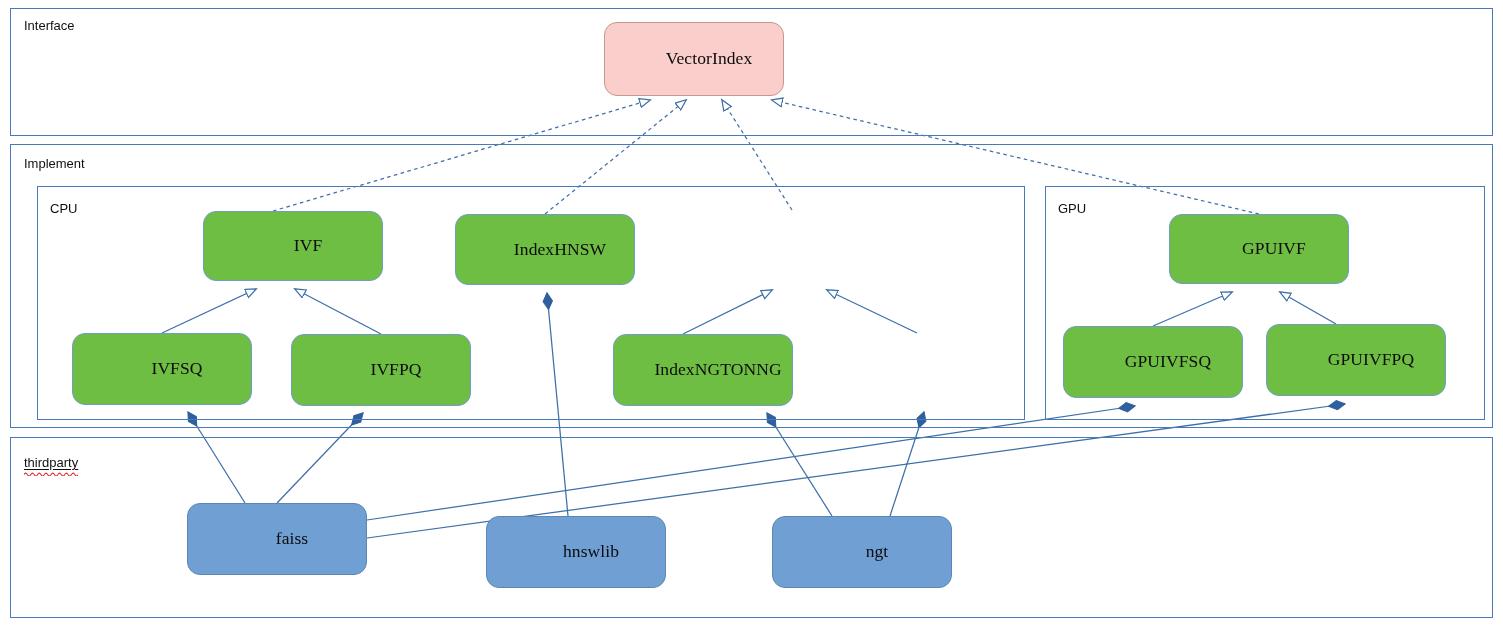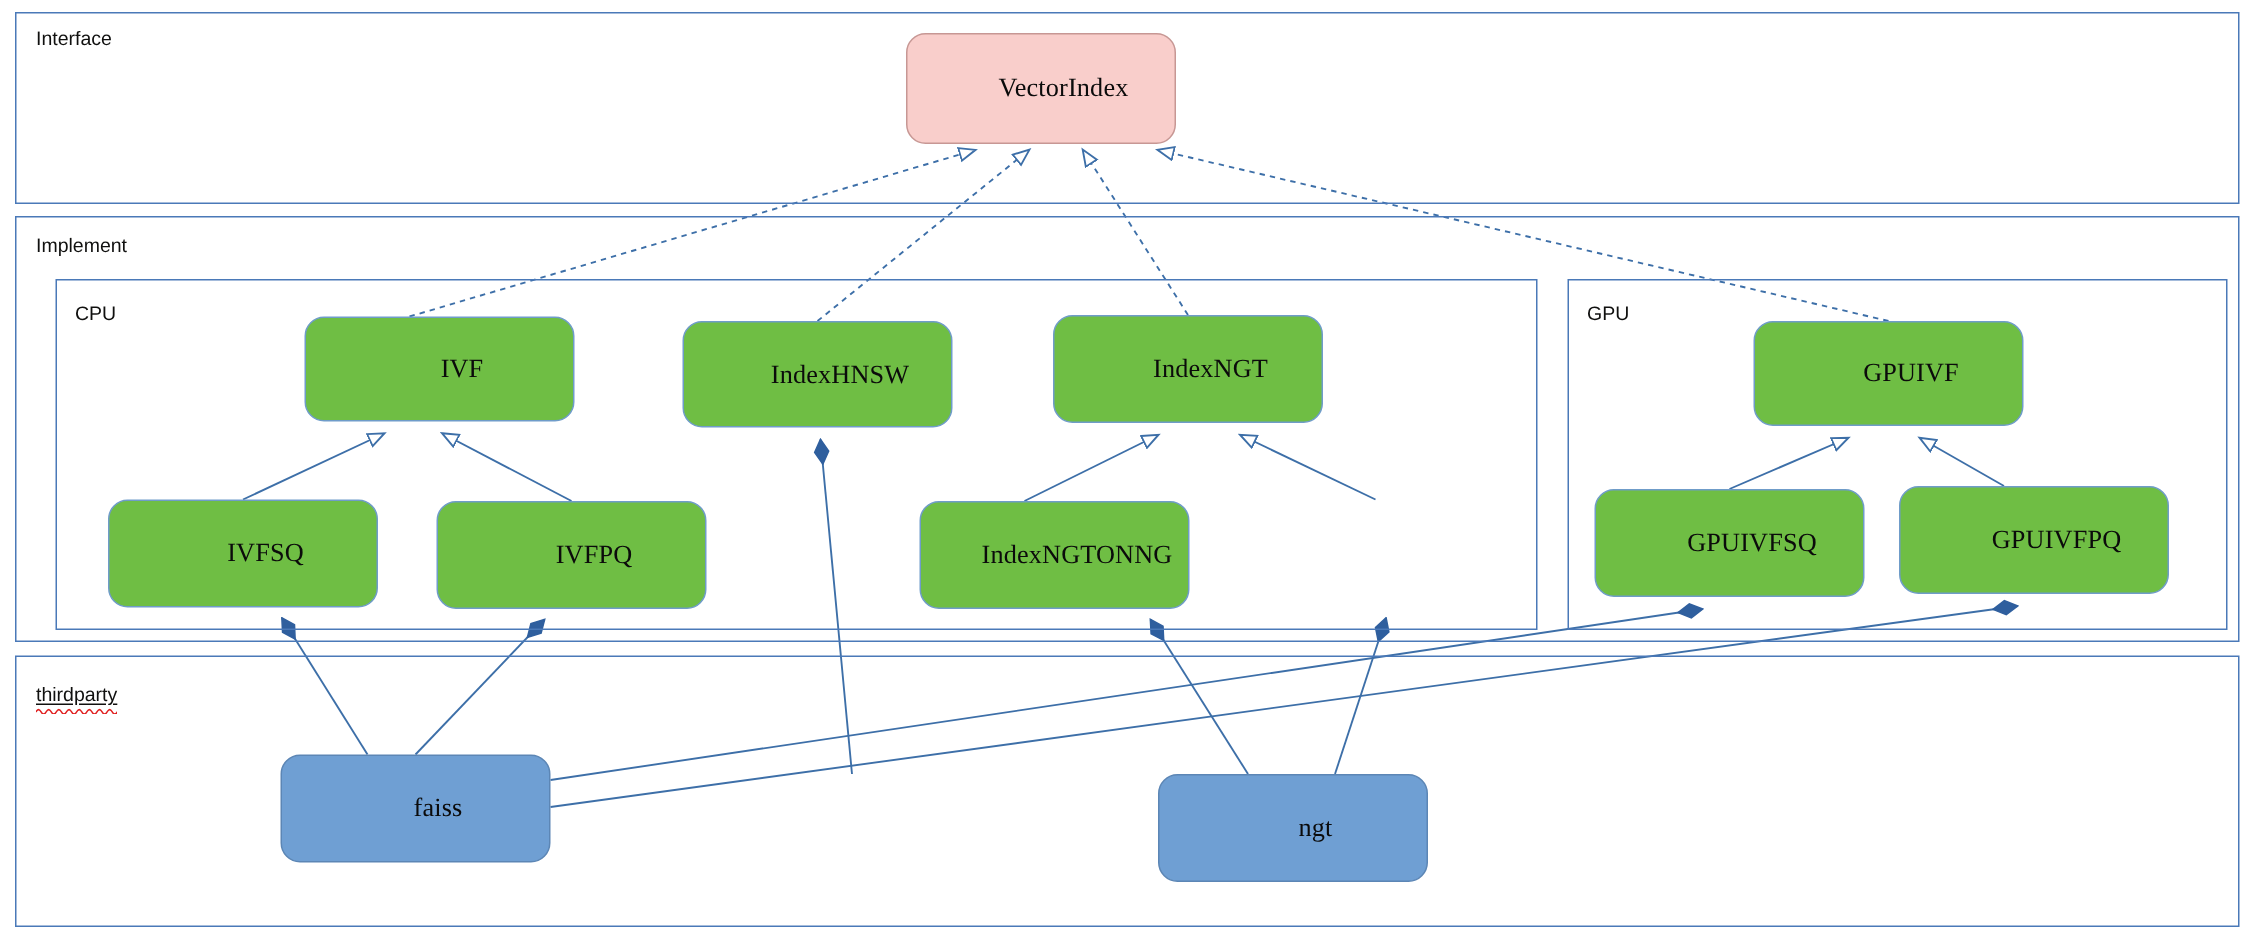--- a/index.html
+++ b/index.html
@@ -135,33 +135,33 @@
       <path d="M0,3.6 Q2.5,0.6 5,3.6 T10,3.6 T15,3.6 T20,3.6 T25,3.6 T30,3.6 T35,3.6 T40,3.6 T45,3.6 T50,3.6 T55,3.6 T60,3.6 T65,3.6 T70,3.6 T75,3.6 T80,3.6" fill="none" stroke="#e02020" stroke-width="1.2"></path>
     </svg>
   </div>
 
   <div class="node interface-node" style="left:604px; top:22px; width:180px; height:74px;">VectorIndex</div>
 
   <div class="node impl-node" style="left:183px; top:211px; width:180px; height:70px;margin-left:20px;">IVF</div>
 
   <div class="node impl-node" style="left:455px; top:214px; width:180px; height:71px;">IndexHNSW</div>
 
-  <div class="node impl-node" style="left:702px; top:210px; width:180px; height:72px;">IndexNGT</div>
 
   <div class="node impl-node" style="left:1169px; top:214px; width:180px; height:70px;">GPUIVF</div>
 
   <div class="node impl-node" style="left:72px; top:333px; width:180px; height:72px;">IVFSQ</div>
 
   <div class="node impl-node" style="left:291px; top:334px; width:180px; height:72px;">IVFPQ</div>
 
   <div class="node impl-node" style="left:613px; top:334px; width:180px; height:72px;">IndexNGTONNG</div>
 
 
   <div class="node impl-node" style="left:1063px; top:326px; width:180px; height:72px;">GPUIVFSQ</div>
 
   <div class="node impl-node" style="left:1266px; top:324px; width:180px; height:72px;">GPUIVFPQ</div>
 
   <div class="node third-node" style="left:187px; top:503px; width:180px; height:72px;">faiss</div>
 
+  <div class="node third-node" style="left:486px; top:516px; width:180px; height:72px;">hnswlib</div>
 
   <div class="node third-node" style="left:772px; top:516px; width:180px; height:72px;">ngt</div>
 
 </div>
 
 </body></html>

